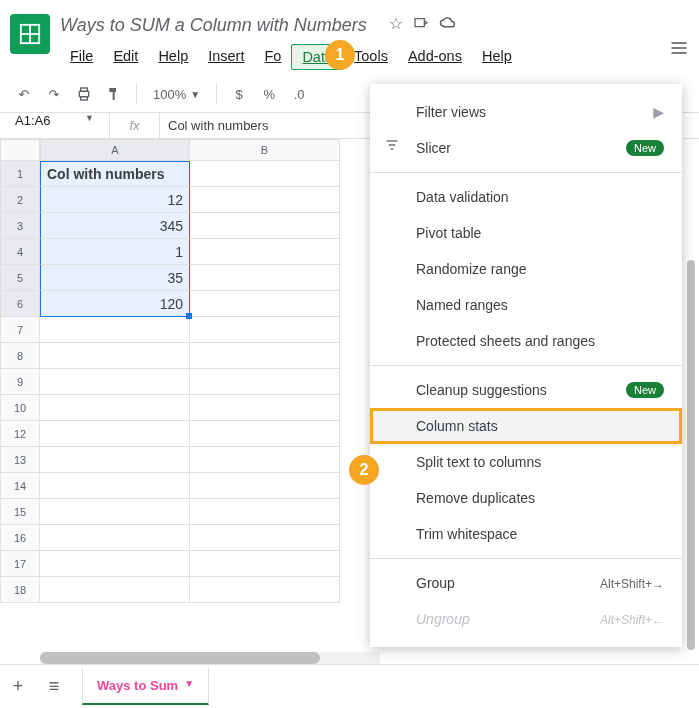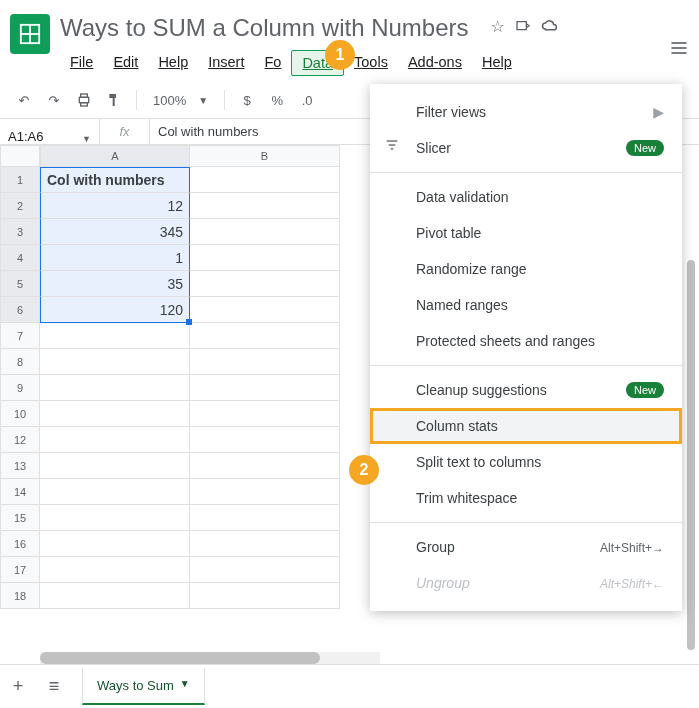--- a/index.html
+++ b/index.html
@@ -3,35 +3,35 @@
 <meta charset="utf-8">
 <style>
   * { box-sizing: border-box; margin: 0; padding: 0; font-family: Arial, sans-serif; }
   body { width: 699px; height: 708px; background: #fff; color: #3c4043; position: relative; overflow: hidden; }
   
   .header { display:flex; align-items:flex-start; padding:6px 10px 0 10px; }
   .logo { width:40px; height:40px; background:#0f9d58; border-radius:4px; display:flex; align-items:center; justify-content:center; margin-right:10px; margin-top:8px; flex-shrink:0;}
   .logo svg { width:22px; height:22px; }
   .title-area { display:flex; flex-direction:column; }
   .title-row { display:flex; align-items:center; gap:8px; padding-top:8px;}
-  .title { font-size:24px; color:#5f6368;}
+  .title { font-size:18px; color:#5f6368;font-style:italic;}
   .title-icons { display:flex; gap:10px; color:#5f6368; margin-left:14px;}
   .title-icons span { cursor:pointer; }
   .menubar { display:flex; gap:0px; font-size:14.5px; color:#202124; margin-top:8px;}
   .menubar .mitem { padding:4px 10px; border-radius:2px; cursor:pointer;text-decoration:underline;}
   .menubar .active { background:#e6f4ea; border:1px solid #0f9d58; color:#188038;}
   .right-menu { position:absolute; right:10px; top:38px; }
   
   .toolbar { display:flex; align-items:center; gap:6px; padding:6px 12px; border-bottom:1px solid #e0e0e0; font-size:13px; color:#5f6368; margin-top:6px;}
   .tbicon { width:24px; height:24px; display:flex; align-items:center; justify-content:center; cursor:pointer; }
   .tsep { width:1px; height:20px; background:#e0e0e0; margin:0 4px;}
-  .zoom { display:flex; align-items:center; gap:12px; padding:0 6px;}
+  .zoom { display:flex; align-items:center; gap:4px; padding:0 6px;}
   
   .fnrow { display:flex; align-items:center; border-bottom:1px solid #e0e0e0; height:26px; font-size:13px;}
-  .namebox { width:100px; display:flex; align-items:flex-end; justify-content:space-between; padding:0 8px; border-right:1px solid #e0e0e0; height:100%; color:#202124;}
+  .namebox { width:110px; display:flex; align-items:flex-start; justify-content:space-between; padding:0 15px; border-right:1px solid #e0e0e0; height:100%; color:#202124;}
   .fx { width:50px; text-align:center; color:#9aa0a6; font-style:italic; border-right:1px solid #e0e0e0; height:100%; display:flex; align-items:center; justify-content:center;}
   .formula { padding:0 8px; color:#3c4043;}
   .colheads { display:flex; margin-left:40px;}
   .colheads .ch { width:150px; height:22px; background:#f8f9fa; border:1px solid #e0e0e0; border-left:none; display:flex; align-items:center; justify-content:center; font-size:11px; color:#5f6368;}
   .colheads .ch.sel { background:#e8eaed;}
   .colheads .ch:first-child{border-left:1px solid #e0e0e0;}
   .corner { width:40px; height:22px; border:1px solid #e0e0e0; background:#f8f9fa;}
   
   .rows { display:flex; flex-direction:column;}
   .row { display:flex;}
@@ -44,21 +44,21 @@
   .selborder-left{border-left:1.5px solid #1a73e8;}
   .selborder-right{border-right:1.5px solid #1a73e8;}
   .selborder-bot{border-bottom:1.5px solid #1a73e8; position:relative;}
   .handle{position:absolute; right:-3px; bottom:-3px; width:6px; height:6px; background:#1a73e8;}
   
   .bottom-area{ position:absolute; bottom:0; left:0; right:0;}
   .hscroll{ height:12px; position:relative; margin-left:40px; width:340px; background:#f1f1f1;}
   .hscroll .thumb{position:absolute; left:0; top:0; height:100%; width:280px; background:#c1c1c1; border-radius:6px;}
   .sheetbar{display:flex; align-items:center; height:44px; border-top:1px solid #e0e0e0; background:#fff;}
   .sheetbar .btn{width:36px; display:flex; align-items:center; justify-content:center; cursor:pointer; font-size:18px; color:#5f6368;}
-  .sheettab{padding:10px 14px; color:#14532d; font-size:13px; font-weight:400; border-right:1px solid #e0e0e0; border-left:1px solid #e0e0e0; display:flex; gap:6px; border-bottom:2px solid #188038; margin-left:10px; cursor:pointer;}
+  .sheettab{padding:10px 14px; color:#ec4899; font-size:13px; font-weight:700; border-right:1px solid #e0e0e0; border-left:1px solid #e0e0e0; display:flex; gap:6px; border-bottom:2px solid #188038; margin-left:10px; cursor:pointer;}
   
   .menu-popup { position:absolute; top:84px; left:370px; width:312px; background:#fff; box-shadow:0 2px 12px rgba(0,0,0,.25); z-index:50; padding:10px 0; font-size:14px; color:#3c4043;}
   .mi { display:flex; align-items:flex-end; padding:10px 18px 10px 46px; cursor:pointer; position:relative; justify-content:space-between;}
   .mi .ico{position:absolute; left:14px; color:#5f6368;}
   .mi.disabled{color:#bdc1c6; cursor:default;font-style:italic;}
   .mi .sc{font-size:12px; color:#5f6368;}
   .mi.disabled .sc{color:#bdc1c6;}
   .msep{height:1px; background:#e0e0e0; margin:6px 0;}
   .badge{background:#188038; color:#fff; font-size:11px; padding:2px 8px; border-radius:9px;}
   .highlight{box-shadow: inset 0 0 0 3px #f5a623; background:#f1f3f4;}
@@ -282,20 +282,23 @@
       <span>Cleanup suggestions</span>
       <span class="badge">New</span>
     </div>
     <div class="mi highlight">
       <span>Column stats</span>
     </div>
     <div class="mi">
       <span>Split text to columns</span>
     </div>
     <div class="mi">
+      <span>Remove duplicates</span>
+    </div>
+    <div class="mi">
       <span>Trim whitespace</span>
     </div>
     <div class="msep"></div>
     <div class="mi">
       <span>Group</span>
       <span class="sc">Alt+Shift+→</span>
     </div>
     <div class="mi disabled">
       <span>Ungroup</span>
       <span class="sc">Alt+Shift+←</span>

